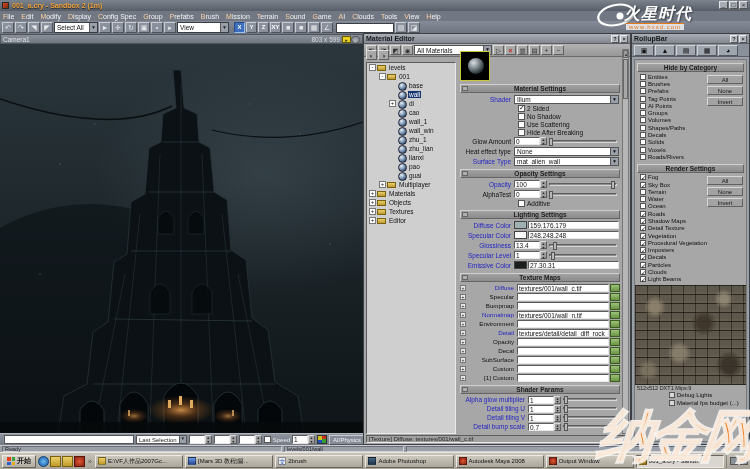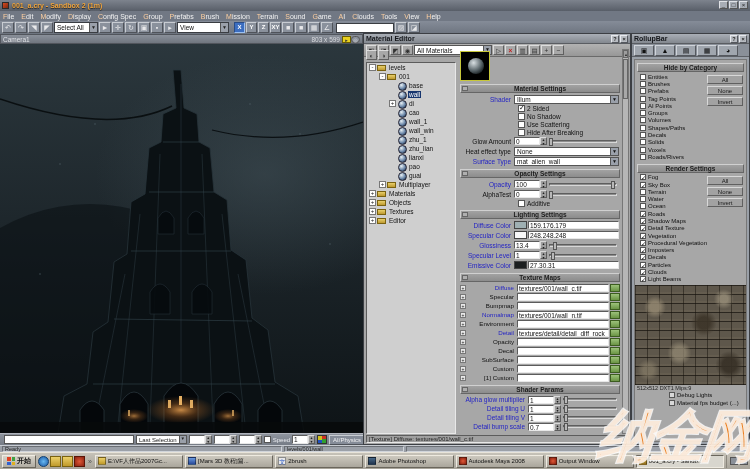--- a/index.html
+++ b/index.html
@@ -1016,15 +1016,23 @@
           <span class="tb-ic ic-app-sandbox"></span>
           <span class="tlbl">001_a.cry - Sandb...</span>
         </span>
       </span>
     <span class="tray">
       <span class="trayico"></span>
       <span class="trayico"></span>
     </span>
   </div>
 
+  <div id="wm-top">
+    <svg class="ring" width="40" height="26" viewBox="0 0 40 26">
+      <ellipse cx="20" cy="13" rx="18" ry="10" fill="none" stroke="#fff" stroke-width="2.2" transform="rotate(-12 20 13)"></ellipse>
+      <circle cx="24" cy="14" r="3.5" fill="#fff"></circle>
+    </svg>
+    <span class="hx">火星时代</span>
+    <span class="hxurl">www.hxsd.com</span>
+  </div>
   <div id="wm-bottom">纳金网</div>
 
 </div>
 
 </body></html>

